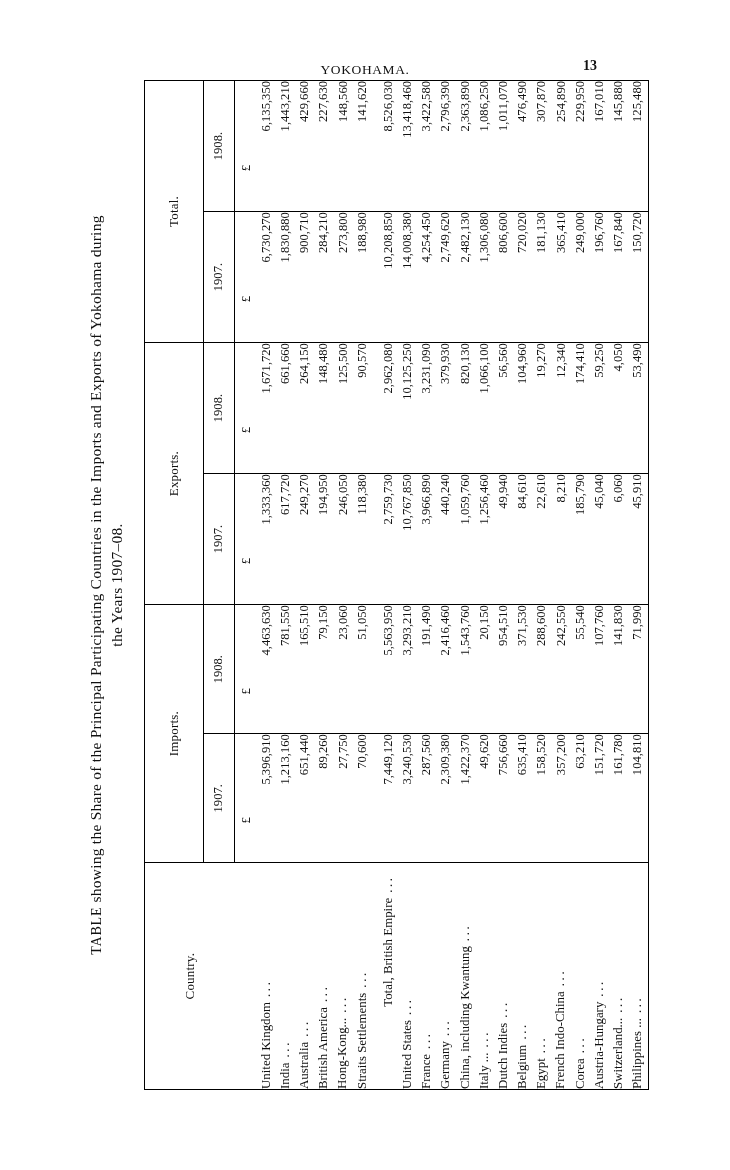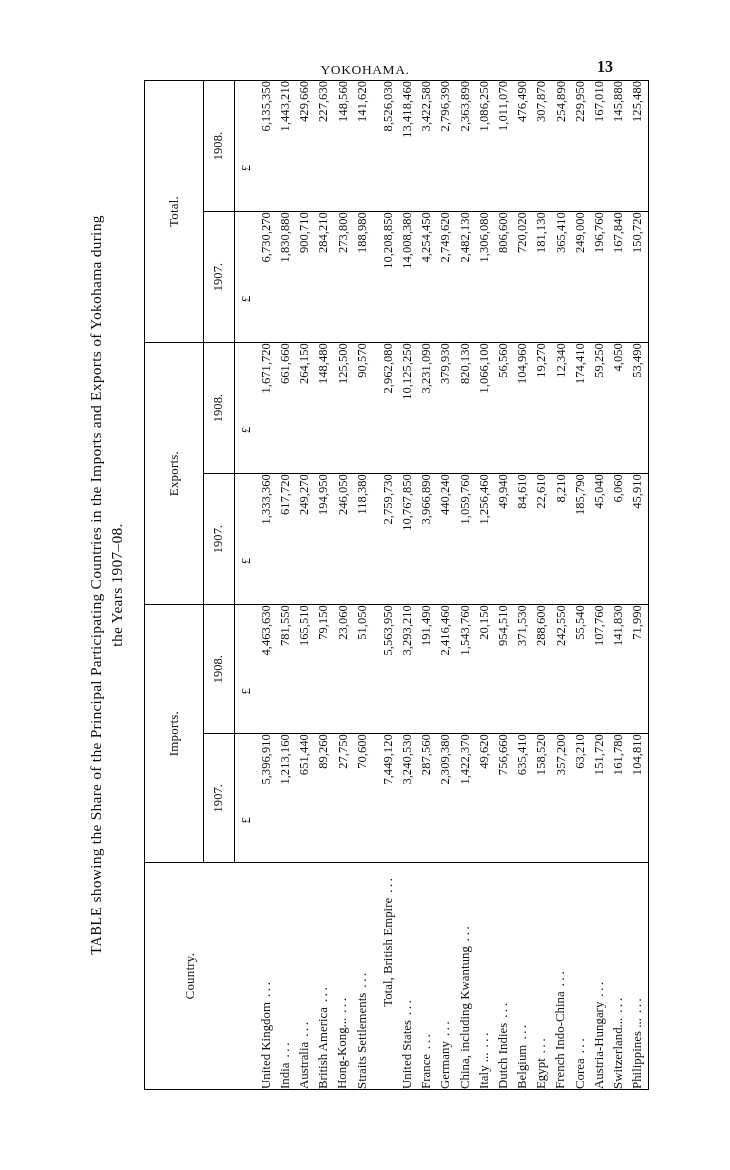--- a/index.html
+++ b/index.html
@@ -30,23 +30,23 @@
     left: 0;
     width: 730px;
     text-align: center;
     font-size: 13.5px;
     letter-spacing: 0.6px;
     font-variant: small-caps;
     text-transform: uppercase;
   }
   .running-head .rh-page {
     position: absolute;
-    right: 36px;
+    right: 52px;
     top: -4px;
-    font-size: 16px;
+    font-size: 14px;
     font-weight: bold;
   }
 
   
   
   
   .plate {
     position: absolute;
     width: 1010px;
     height: 560px;

